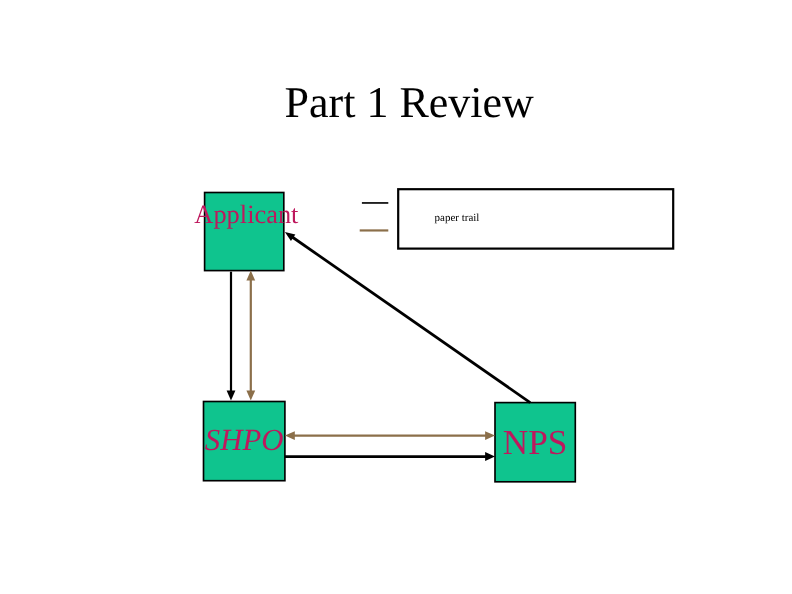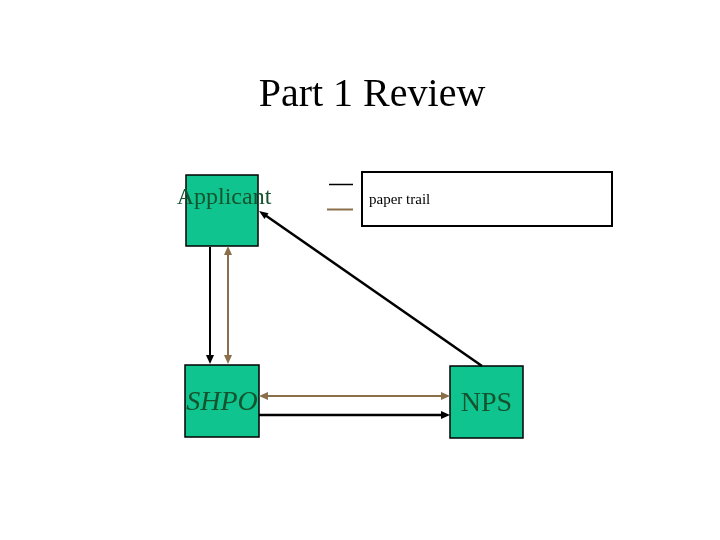--- a/index.html
+++ b/index.html
@@ -26,21 +26,21 @@
     color: #000000;
     white-space: nowrap;
   }
   .diagram-svg {
     position: absolute;
     top: 0;
     left: 0;
   }
   .node-label {
     position: absolute;
-    color: #14532d;
+    color: #be185d;
     white-space: nowrap;
   }
   .label-applicant {
     left: 150px;
     top: 183px;
     width: 148px;
     text-align: center;
     font-size: 24px;
     line-height: 26px;
   }
@@ -56,42 +56,43 @@
     font-style: italic;
   }
   .label-nps {
     left: 450px;
     top: 366px;
     width: 73px;
     height: 72px;
     display: flex;
     align-items: center;
     justify-content: center;
-    font-size: 28px;
+    font-size: 32px;
   }
   .legend-box {
     position: absolute;
     left: 361px;
     top: 171px;
     width: 252px;
     height: 56px;
     box-sizing: border-box;
     border: 2px solid #000000;
     background: #ffffff;
     display: flex;
     flex-direction: column;
     justify-content: center;
     padding-left: 6px;
   }
   .legend-row {
     height: 26px;
     line-height: 26px;
-    font-size: 15px;
+    font-size: 10px;
     color: #000000;
     white-space: nowrap;
+    margin-left: 26px;
   }
 </style>
 </head>
 <body>
 
 <div class="slide">
 
   <div class="slide-title">Part 1 Review</div>
 
   <svg class="diagram-svg" width="720" height="540" viewBox="0 0 720 540">

